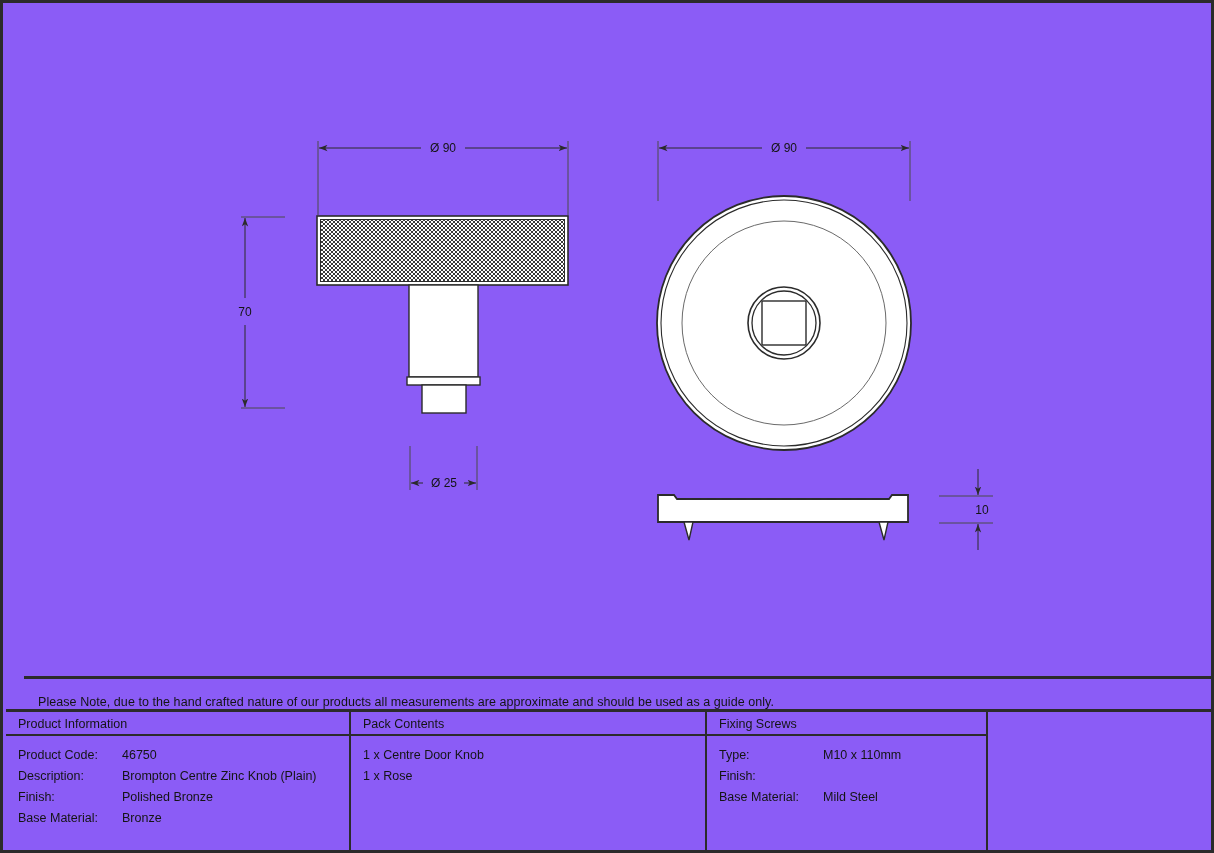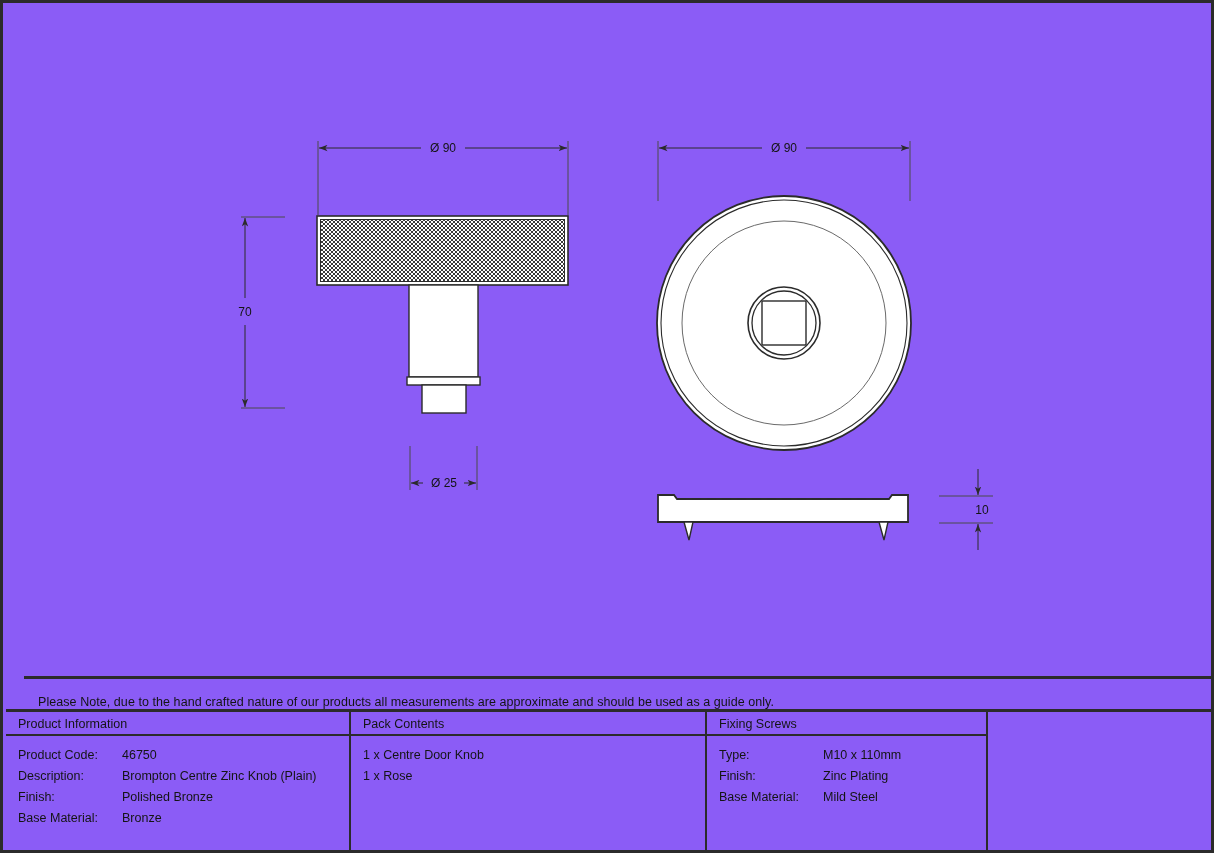--- a/index.html
+++ b/index.html
@@ -232,21 +232,20 @@
 
     <div class="col col-fs col-sep">
       <div class="col-head">Fixing Screws</div>
       <div class="col-body">
         <div class="kv">
           <span class="kv-key">Type:</span>
           <span class="kv-val">M10 x 110mm</span>
         </div>
         <div class="kv">
           <span class="kv-key">Finish:</span>
-          <span class="kv-val">Zinc Plating</span>
         </div>
         <div class="kv">
           <span class="kv-key">Base Material:</span>
           <span class="kv-val">Mild Steel</span>
         </div>
       </div>
     </div>
 
 
   </div>

